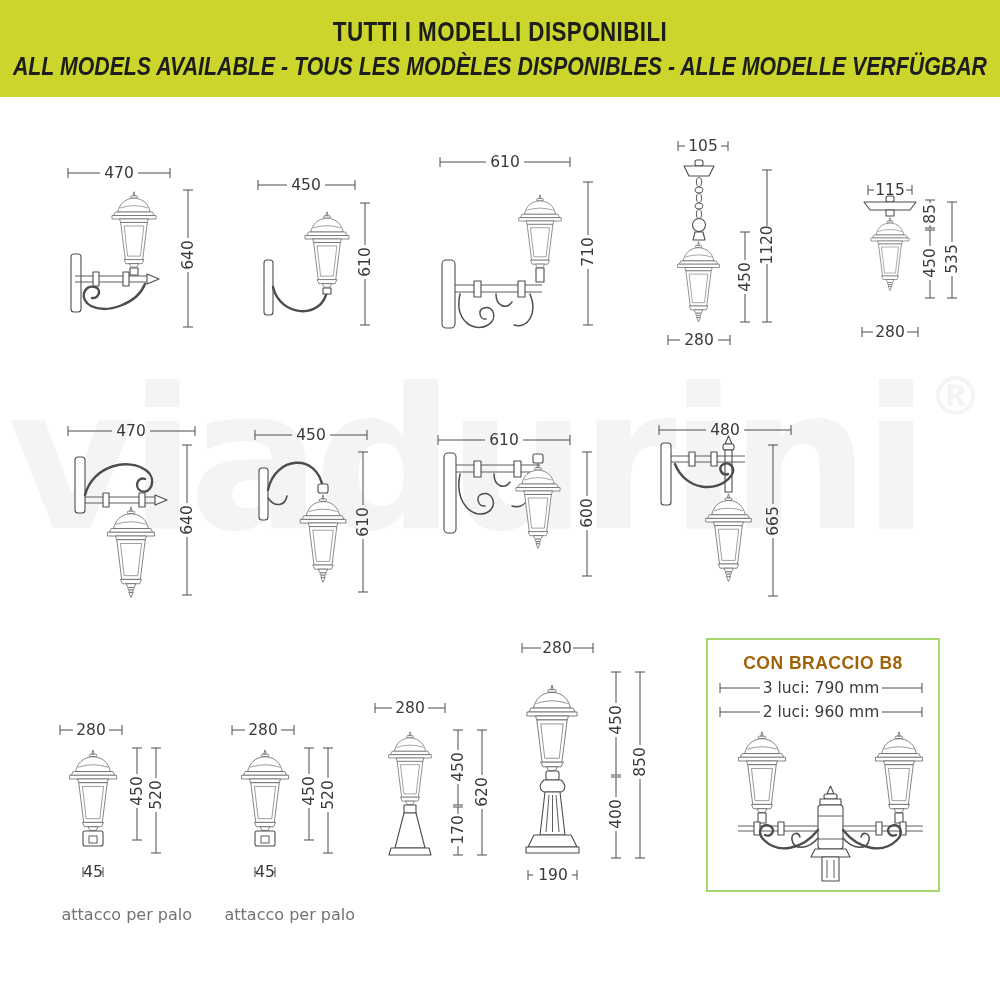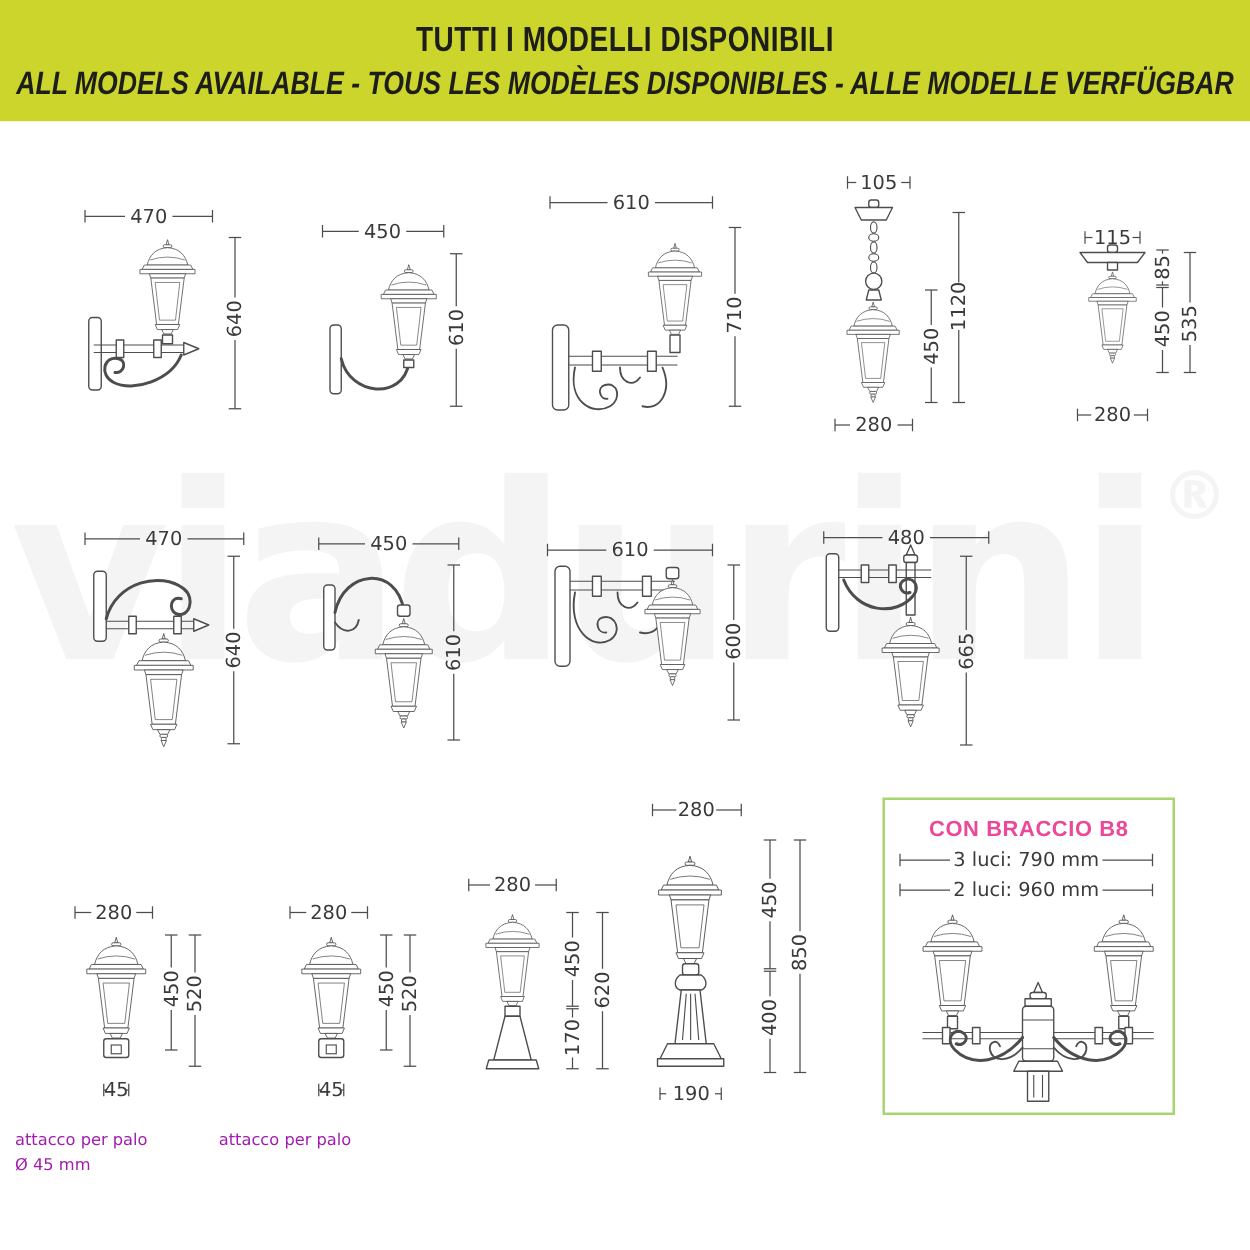--- a/index.html
+++ b/index.html
@@ -19,26 +19,26 @@
   .wm .reg{font-size:54px;letter-spacing:0;vertical-align:top;position:relative;top:8px;left:6px;}
   
   .dr{position:absolute;z-index:1;overflow:visible;}
   svg .ln{fill:#fff;stroke:#4d4d4d;stroke-width:1.1;stroke-linejoin:round;}
   svg .th{fill:none;stroke:#4d4d4d;stroke-width:.9;}
   svg .arm{fill:none;stroke:#4d4d4d;stroke-width:2.4;stroke-linecap:round;}
   svg .arm2{fill:none;stroke:#4d4d4d;stroke-width:1.5;stroke-linecap:round;}
   svg .dl{stroke:#4d4d4d;stroke-width:1;}
   svg text.dt{font-family:"DejaVu Sans",sans-serif;font-size:15.5px;fill:#3a3a3a;}
   
-  .cap{position:absolute;z-index:1;text-align:left;font-size:13px;color:#a21caf;line-height:1.5;}
+  .cap{position:absolute;z-index:1;text-align:right;font-size:16px;color:#737373;line-height:1.5;}
   
   .bbox{position:absolute;left:706px;top:638px;width:230px;height:250px;border:2px solid #a7d66f;
         background:#fff;z-index:1;}
   .bbox .bt{text-align:center;font-family:"Liberation Sans",sans-serif;font-weight:700;
-            font-size:17.5px;color:#ec4899;letter-spacing:.5px;margin-top:13px;}
+            font-size:17.5px;color:#a16207;letter-spacing:.5px;margin-top:13px;}
 </style>
 </head>
 <body>
 
 <div id="page">
 
   <div class="hdr" style="background:#cbd52c;color:#1d1d1b;">
     <span class="l1">TUTTI I MODELLI DISPONIBILI</span>
     <span class="l2">ALL MODELS AVAILABLE - TOUS LES MODÈLES DISPONIBLES - ALLE MODELLE VERFÜGBAR</span>
   </div>
@@ -375,21 +375,20 @@
     <g>
       <line class="dl" x1="116" y1="48" x2="126" y2="48"></line>
         <line class="dl" x1="116" y1="153" x2="126" y2="153"></line>
       <line class="dl" x1="121" y1="48" x2="121" y2="78"></line>
         <line class="dl" x1="121" y1="112" x2="121" y2="153"></line>
       <text class="dt" text-anchor="middle" transform="translate(121,95) rotate(-90)" dy="5">520</text>
     </g>
   </svg>
   <div class="cap" style="left:12px;top:903px;width:180px">
     <div>attacco per palo</div>
-    <div>Ø 45 mm</div>
   </div>
 
   <svg class="dr" style="left:207px;top:700px" width="180" height="195">
     <g>
       <line class="dl" x1="25" y1="25" x2="25" y2="35"></line>
         <line class="dl" x1="87" y1="25" x2="87" y2="35"></line>
       <line class="dl" x1="25" y1="30" x2="38" y2="30"></line>
         <line class="dl" x1="74" y1="30" x2="87" y2="30"></line>
       <text class="dt" x="56" y="35" text-anchor="middle">280</text>
     </g>

